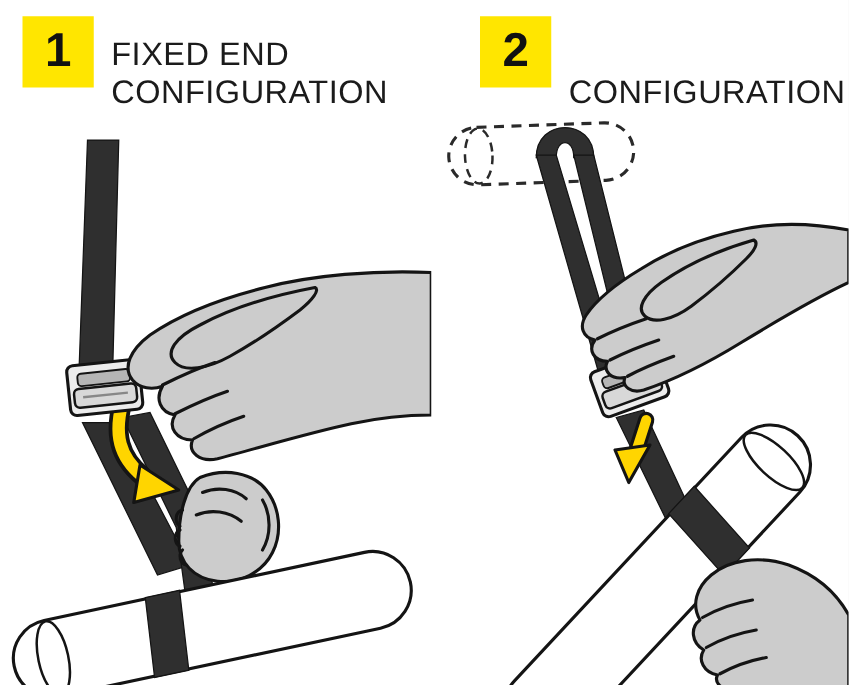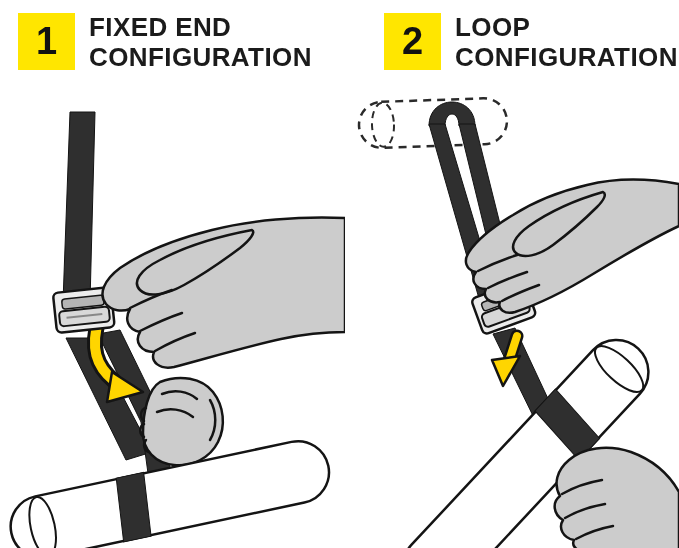--- a/index.html
+++ b/index.html
@@ -15,21 +15,21 @@
   body{background:#e9e9e9;font-family:"Liberation Sans",sans-serif}
   .page{position:relative;width:679px;height:548px;background:var(--background);overflow:hidden}
   .panel{position:absolute;top:0;height:548px}
   .panel.left{left:0;width:345px}
   .panel.right{left:345px;width:334px}
   .panel-header{display:flex;align-items:flex-start;gap:14px}
   .panel.left .panel-header{margin:13px 0 0 18px}
   .panel.right .panel-header{margin:13px 0 0 39px}
   .badge{width:57px;height:57px;background:var(--badge-yellow);display:flex;align-items:center;justify-content:center;
          font-size:38px;font-weight:700;color:#111;flex:0 0 auto}
-  .title{font-size:26px;line-height:1.14;font-weight:700;color:#1b1b1b;letter-spacing:.4px;margin-top:0}
+  .title{font-size:26px;line-height:1.14;font-weight:400;color:#1b1b1b;letter-spacing:.4px;margin-top:16px}
   .art{position:absolute;left:0}
   .panel.left .art{top:90px;width:345px;height:458px}
   .panel.right .art{top:88px;width:334px;height:460px}
   svg{display:block;width:100%;height:100%}
   .strap-shape{fill:var(--strap);stroke:var(--outline);stroke-width:1}
   .hand-group{fill:var(--hand);stroke:var(--outline);stroke-width:2.5;stroke-linejoin:round;stroke-linecap:round}
   .noline{fill:none}
   .cyl{fill:var(--cylinder-fill);stroke:var(--outline);stroke-width:2.5}
   .cyl-cap{fill:var(--cylinder-fill);stroke:var(--outline);stroke-width:2}
   .arrow-shaft-outline{fill:none;stroke:var(--outline);stroke-linecap:round}
@@ -108,21 +108,21 @@
           <polygon class="strap-shape" points="122,377 150,377 144,441 116,441"></polygon>
         </g>
       </svg>
     </div>
   </section>
 
   <section class="panel right">
     <header class="panel-header">
       <div class="badge">2</div>
       <h2 class="title">
-        <span>LOOP</span><br>
+        <br>
         <span>CONFIGURATION</span>
       </h2>
     </header>
 
     <div class="art">
       <svg viewBox="0 0 334 460">
 
         <g transform="rotate(-2 90 36)">
           <rect class="dashed" x="14" y="12" width="148" height="46" rx="23"></rect>
           <ellipse class="dashed-cap" cx="38" cy="35" rx="11" ry="22"></ellipse>

